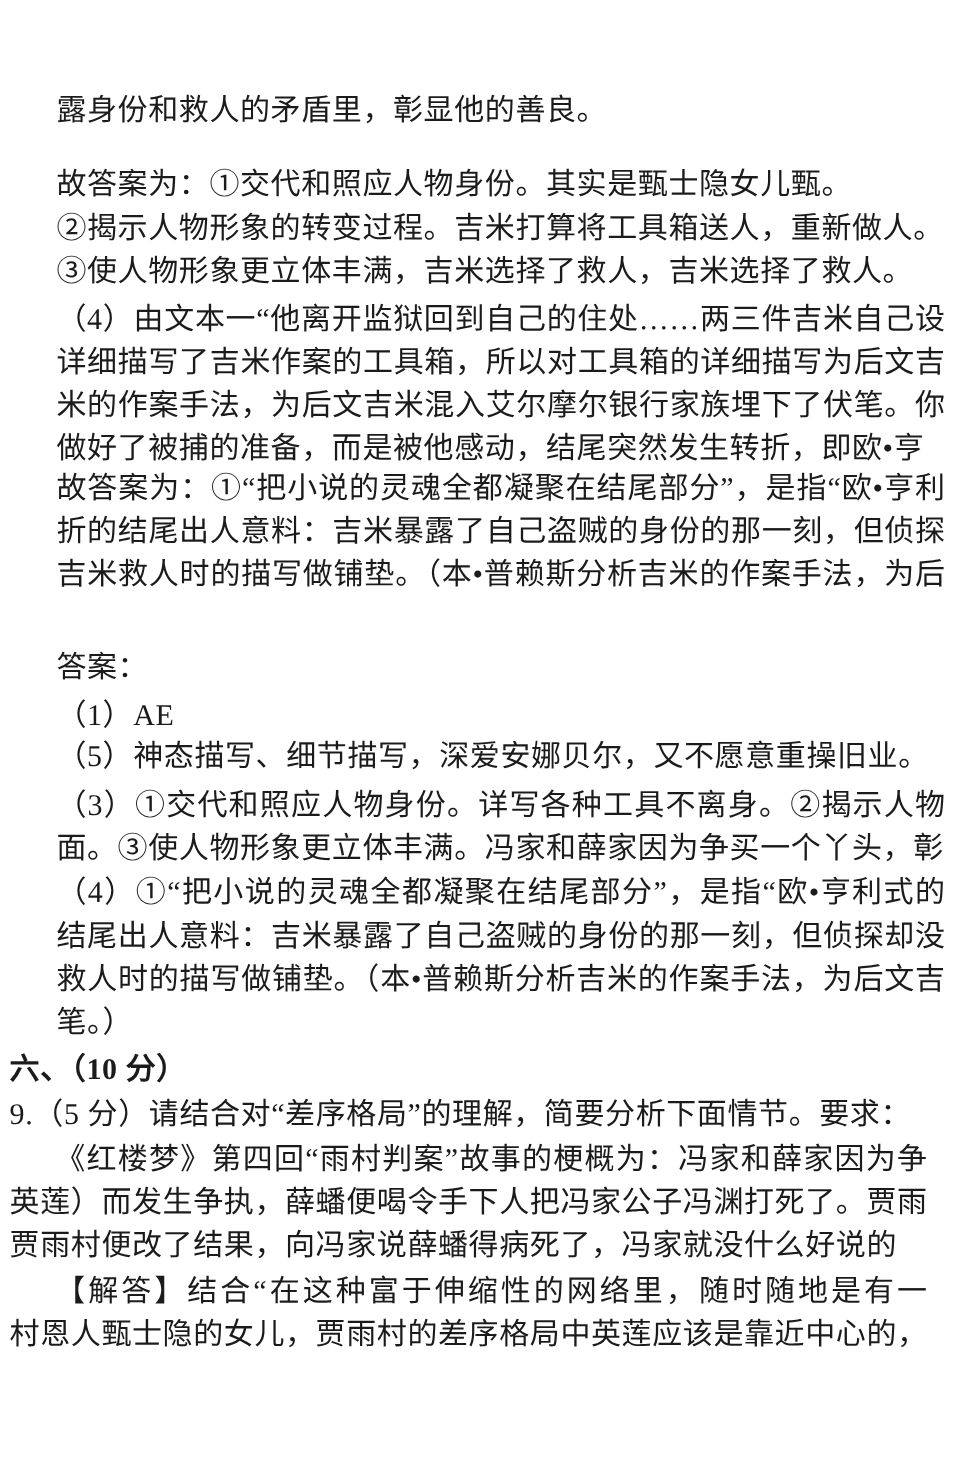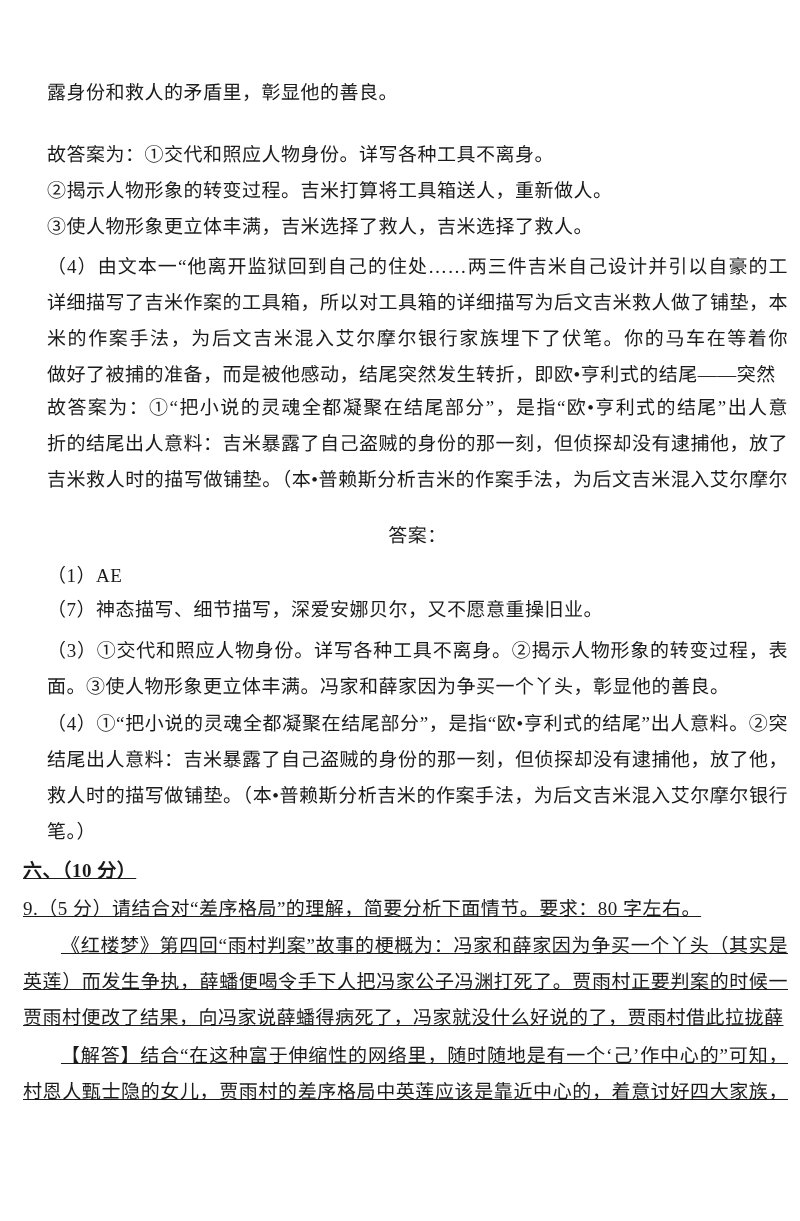--- a/index.html
+++ b/index.html
@@ -8,36 +8,35 @@
     background: #ffffff;
   }
   .page {
     position: relative;
     width: 800px;
     height: 1221px;
     background: #ffffff;
     overflow: hidden;
     box-sizing: border-box;
     font-family: "Liberation Serif", "DejaVu Serif", serif;
-    font-size: 19px;
+    font-size: 25px;
     color: #1b1b1b;
   }
   .doc {
     box-sizing: border-box;
     padding-top: 75px;
   }
   
   .block {
     margin-left: 47px;
     width: 741px;
   }
   .block.root {
-    margin-left: 23px;
+    margin-left: 8px;
     width: 765px;
-    text-decoration: underline;
   }
   .block.heading {
     font-weight: bold;
   }
   .line {
     height: 36px;
     line-height: 36px;
     overflow: hidden;
     letter-spacing: 0.5px;
   }
@@ -51,40 +50,40 @@
   .block.first-indent .line:first-child {
     text-indent: 38px;
   }
   [data-name="q9-explanation"] .line:first-child {
     text-indent: 30px;
   }
   
   [data-name="q8-point-summary-1"]  { margin-top: 26px; }
   [data-name="q8-part4-analysis"]   { margin-top: 4px; }
   [data-name="q8-part4-summary"]    { margin-top: -3px; }
-  [data-name="q8-answers-title"]    { margin-top: 20px; text-align: center; }
+  [data-name="q8-answers-title"]    { margin-top: 41px; }
   [data-name="q8-answer-part1"]     { margin-top: 4px; }
   [data-name="q8-answer-part2"]     { margin-top: -2px; }
   [data-name="q8-answer-part3"]     { margin-top: 5px; }
   [data-name="q8-answer-part4"]     { margin-top: 1px; }
   [data-name="section-six-heading"] { margin-top: 3px; }
   [data-name="q9-stem"]             { margin-top: 2px; }
   [data-name="q9-passage"]          { margin-top: 1px; }
   [data-name="q9-explanation"]      { margin-top: 2px; }
 </style>
 </head>
 <body>
 
 <div class="page" data-name="document-page">
   <div class="doc" data-name="document-body">
       <div class="block" data-name="q8-detail-point3-tail">
         <div class="line" data-name="text-line">露身份和救人的矛盾里，彰显他的善良。</div>
       </div>
       <div class="block" data-name="q8-point-summary-1">
-        <div class="line" data-name="text-line">故答案为：①交代和照应人物身份。详写各种工具不离身。</div>
+        <div class="line" data-name="text-line">故答案为：①交代和照应人物身份。其实是甄士隐女儿甄。</div>
       </div>
       <div class="block" data-name="q8-point-summary-2">
         <div class="line" data-name="text-line">②揭示人物形象的转变过程。吉米打算将工具箱送人，重新做人。</div>
       </div>
       <div class="block" data-name="q8-point-summary-3">
         <div class="line" data-name="text-line">③使人物形象更立体丰满，吉米选择了救人，吉米选择了救人。</div>
       </div>
       <div class="block" data-name="q8-part4-analysis">
         <div class="line fill" data-name="text-line">（4）由文本一“他离开监狱回到自己的住处……两三件吉米自己设计并引以自豪的工具”可知，本处</div>
         <div class="line fill" data-name="text-line">详细描写了吉米作案的工具箱，所以对工具箱的详细描写为后文吉米救人做了铺垫，本•普赖斯分析吉</div>
@@ -96,21 +95,21 @@
         <div class="line fill" data-name="text-line">折的结尾出人意料：吉米暴露了自己盗贼的身份的那一刻，但侦探却没有逮捕他，放了他，是在为后文</div>
         <div class="line fill" data-name="text-line">吉米救人时的描写做铺垫。（本•普赖斯分析吉米的作案手法，为后文吉米混入艾尔摩尔银行家族埋下</div>
       </div>
       <div class="block" data-name="q8-answers-title">
         <div class="line" data-name="text-line">答案：</div>
       </div>
       <div class="block" data-name="q8-answer-part1">
         <div class="line" data-name="text-line">（1）AE</div>
       </div>
       <div class="block" data-name="q8-answer-part2">
-        <div class="line" data-name="text-line">（7）神态描写、细节描写，深爱安娜贝尔，又不愿意重操旧业。</div>
+        <div class="line" data-name="text-line">（5）神态描写、细节描写，深爱安娜贝尔，又不愿意重操旧业。</div>
       </div>
       <div class="block" data-name="q8-answer-part3">
         <div class="line fill" data-name="text-line">（3）①交代和照应人物身份。详写各种工具不离身。②揭示人物形象的转变过程，表明他决定洗心革</div>
         <div class="line" data-name="text-line">面。③使人物形象更立体丰满。冯家和薛家因为争买一个丫头，彰显他的善良。</div>
       </div>
       <div class="block" data-name="q8-answer-part4">
         <div class="line fill" data-name="text-line">（4）①“把小说的灵魂全都凝聚在结尾部分”，是指“欧•亨利式的结尾”出人意料。②突然转折的</div>
         <div class="line fill" data-name="text-line">结尾出人意料：吉米暴露了自己盗贼的身份的那一刻，但侦探却没有逮捕他，放了他，是在为后文吉米</div>
         <div class="line fill" data-name="text-line">救人时的描写做铺垫。（本•普赖斯分析吉米的作案手法，为后文吉米混入艾尔摩尔银行家族埋下了伏</div>
         <div class="line" data-name="text-line">笔。）</div>

